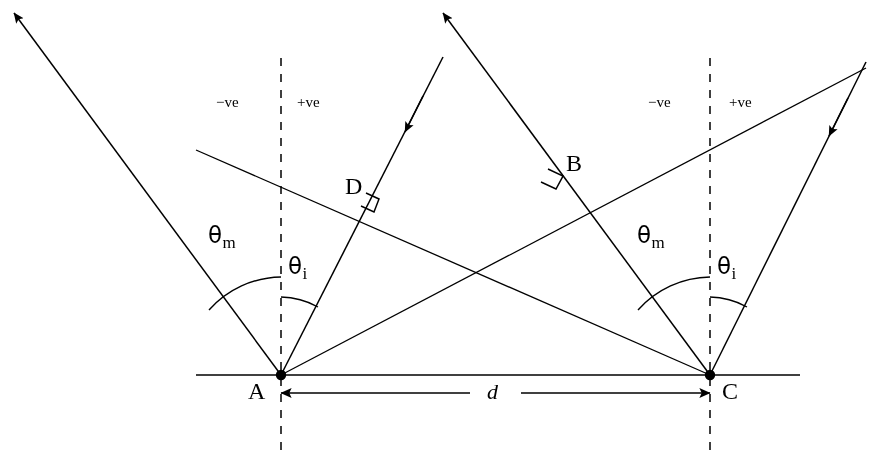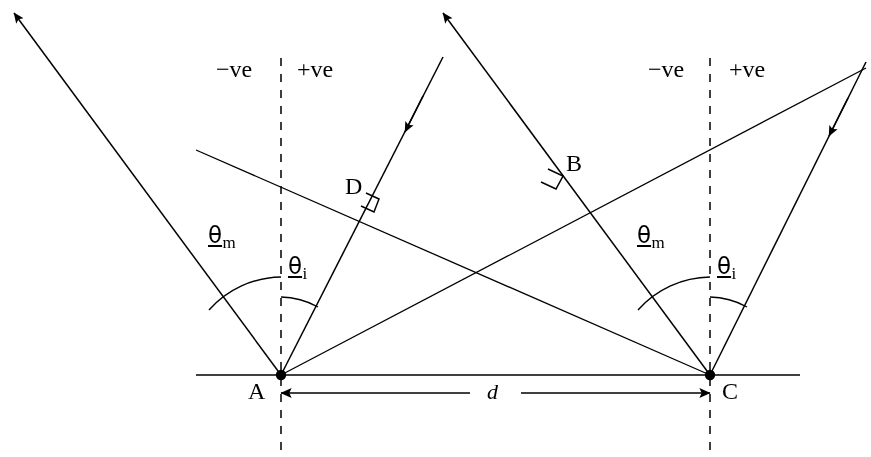--- a/index.html
+++ b/index.html
@@ -27,32 +27,32 @@
     display: block;
   }
   .lbl {
     position: absolute;
     color: #000000;
     white-space: nowrap;
     line-height: 1;
     user-select: none;
   }
   .lbl-sign {
-    font-size: 24px;
+    font-size: 15px;
+    margin-top: 38px;
   }
   .lbl-point {
     font-size: 24px;
   }
   .lbl-dim {
     font-size: 22px;
     font-style: italic;
   }
   .lbl-angle {
     font-size: 25px;
-    text-decoration: underline;
   }
   .lbl-angle .sub {
     font-size: 17px;
     vertical-align: -0.30em;
     margin-left: 0.5px;
   }
   .theta-glyph {
     font-family: "DejaVu Sans", sans-serif;
     font-size: 23px;
   }

